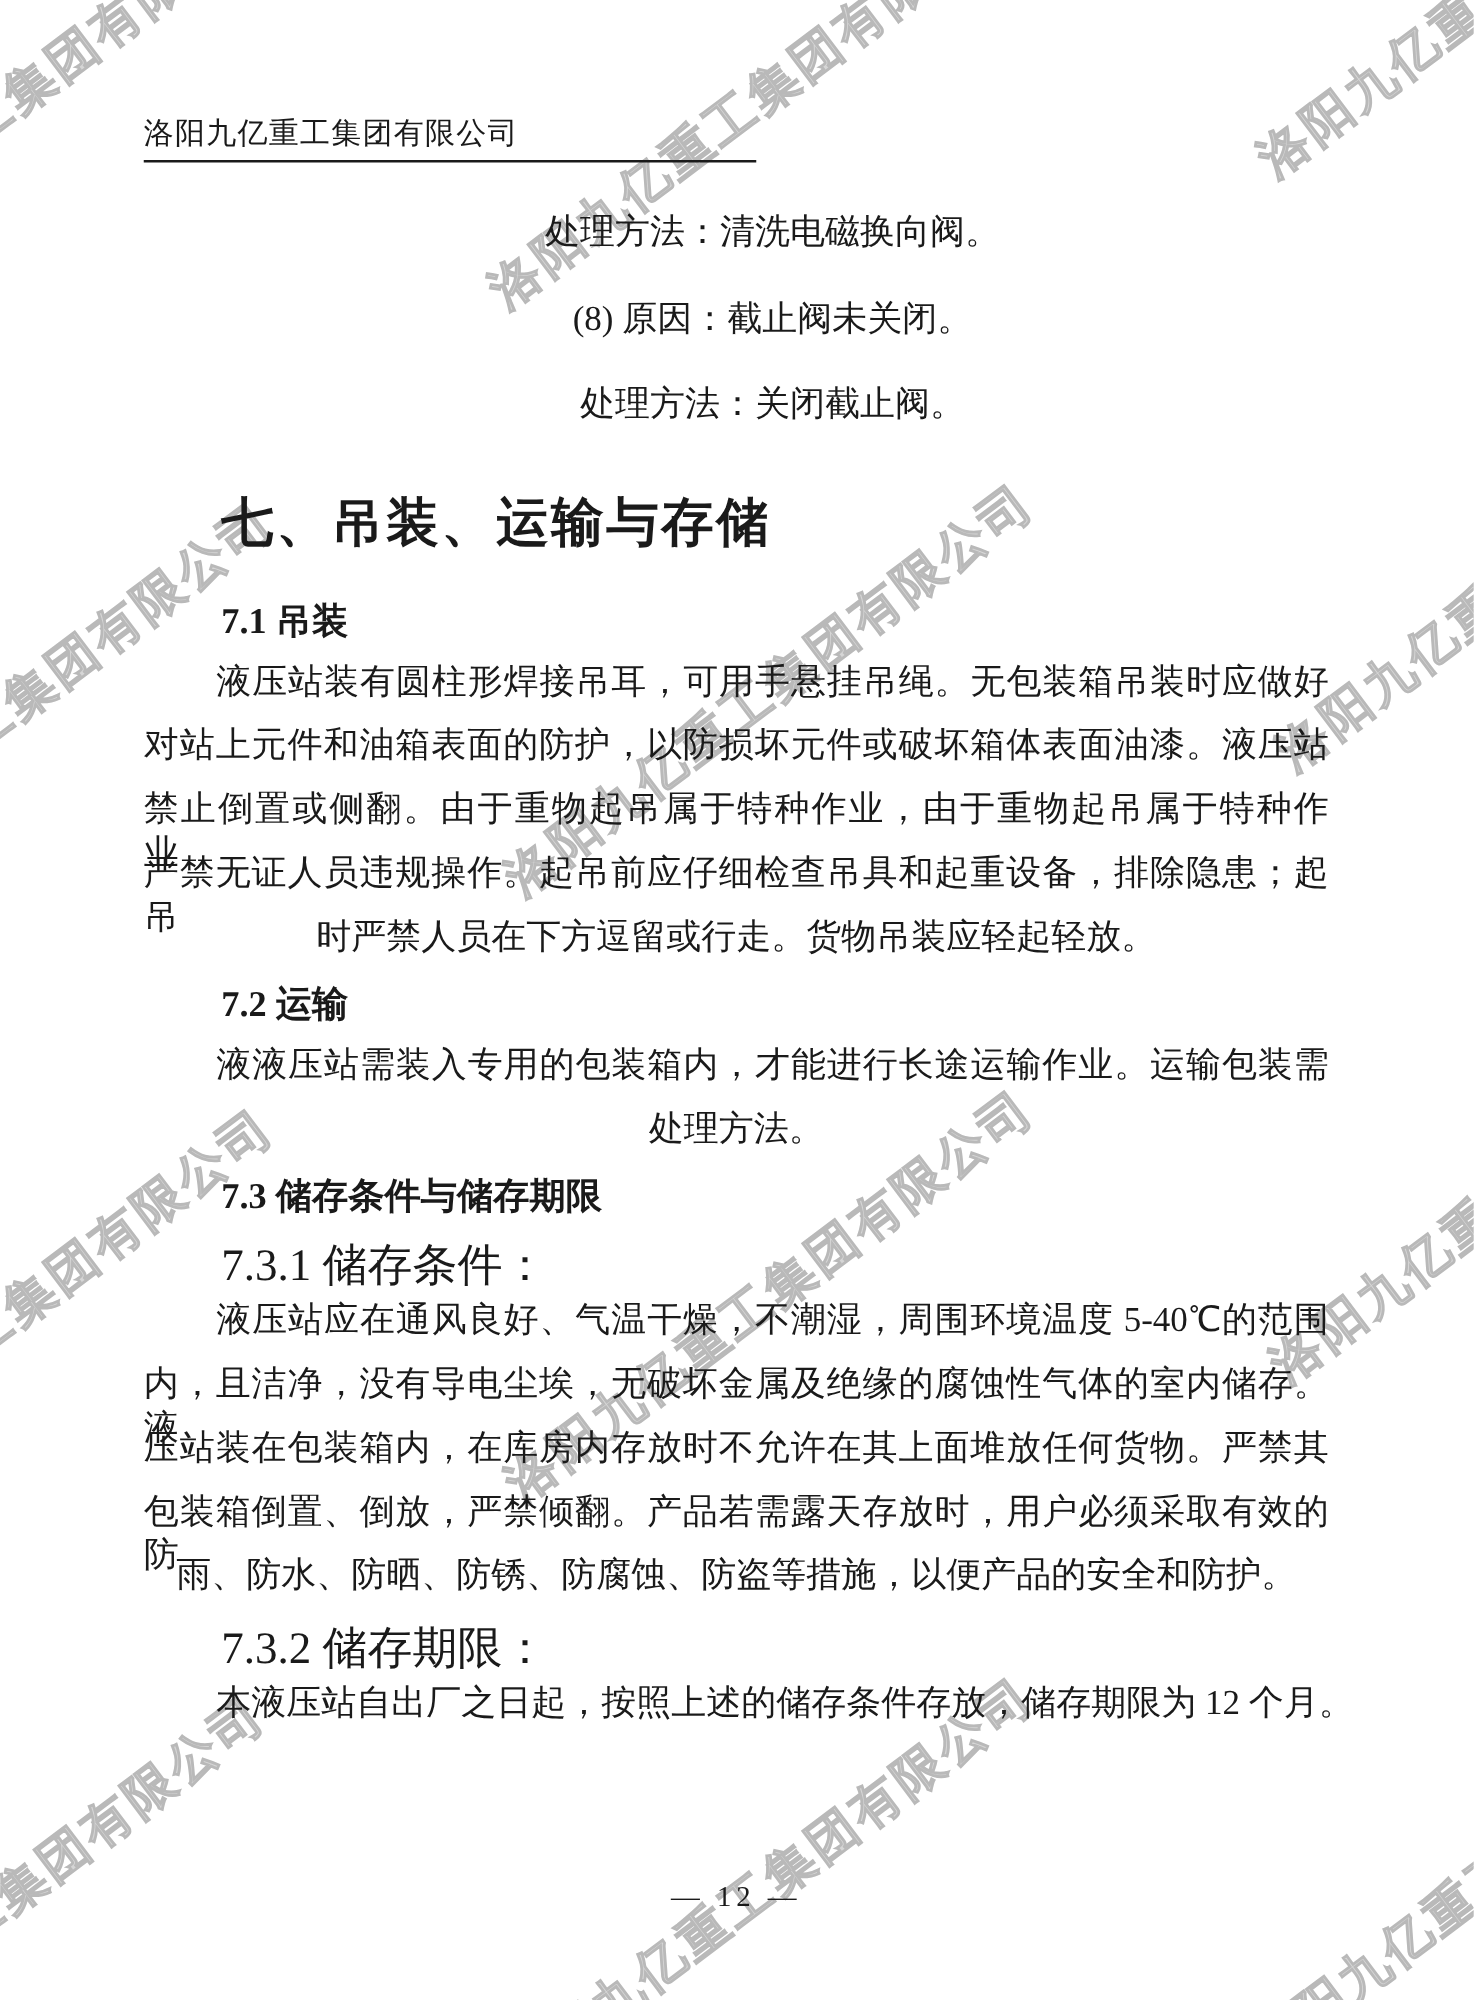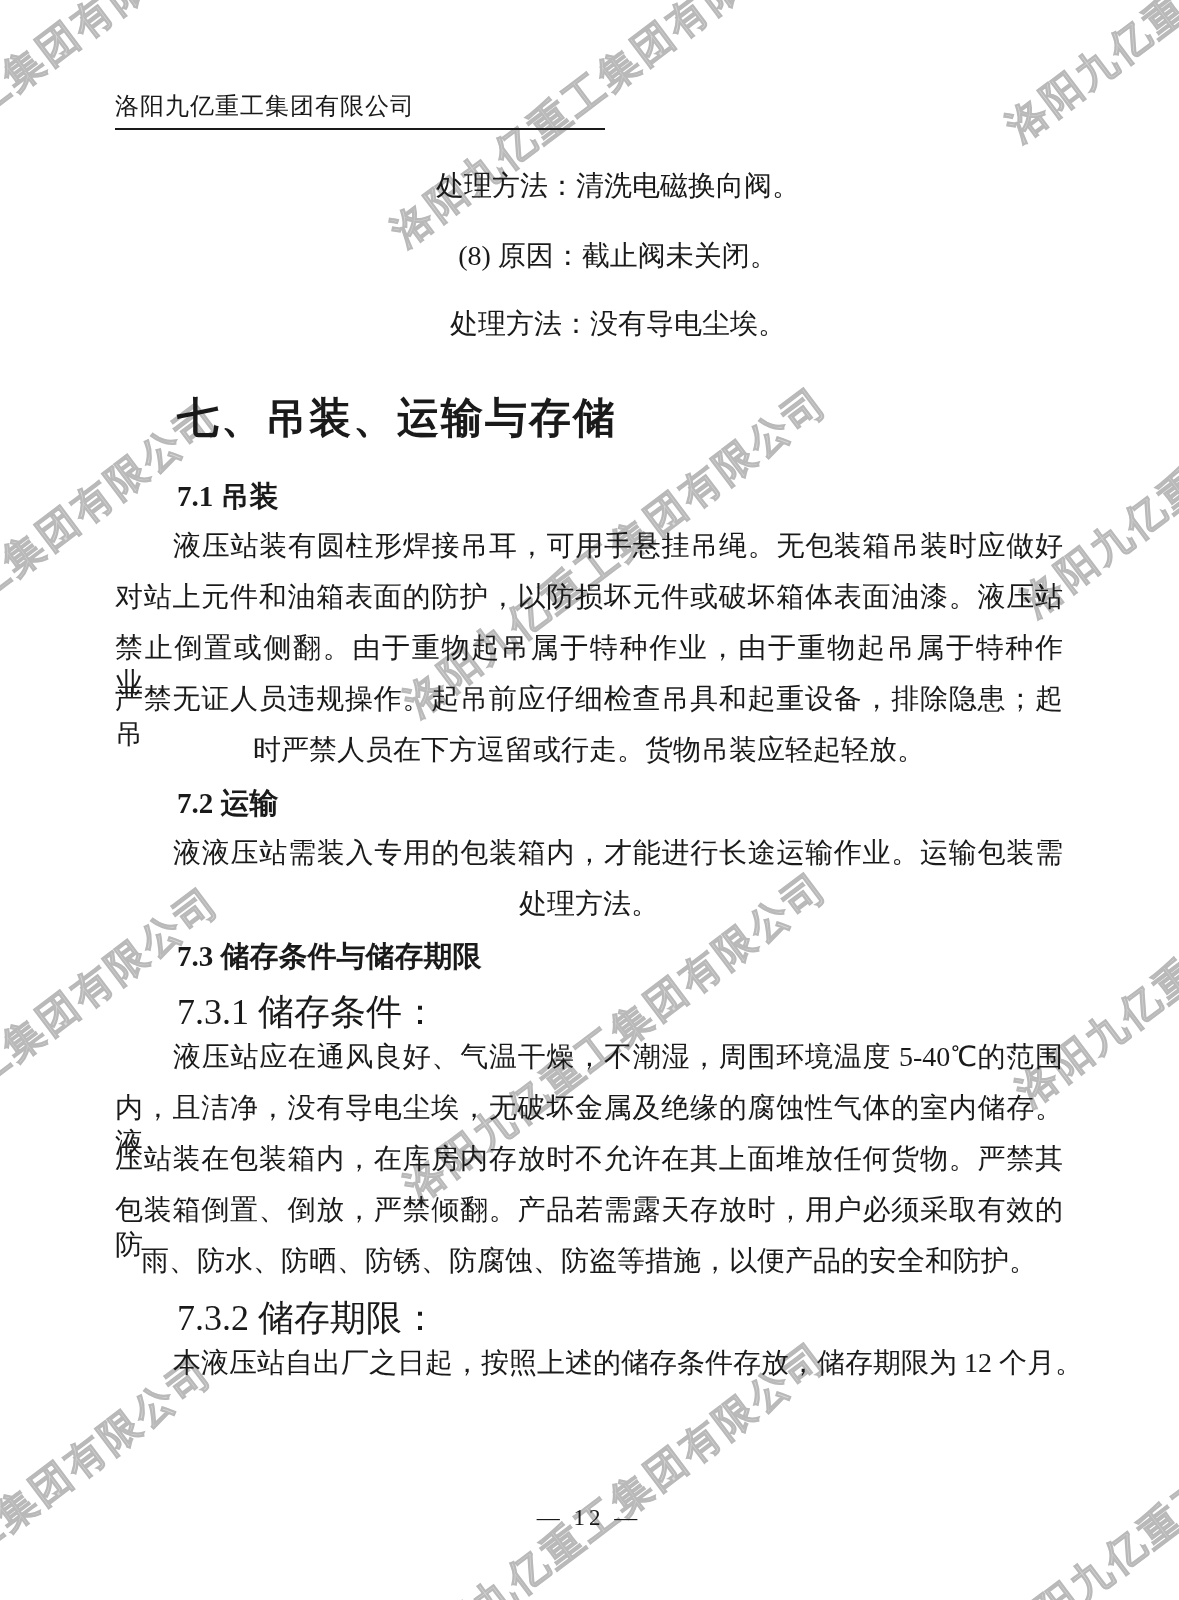--- a/index.html
+++ b/index.html
@@ -55,21 +55,21 @@
   <span class="wm" style="left:1005px;top:1075px">洛阳九亿重工集团有限公司</span>
   <span class="wm" style="left:-222px;top:1655px">洛阳九亿重工集团有限公司</span>
   <span class="wm" style="left:393px;top:1640px">洛阳九亿重工集团有限公司</span>
   <span class="wm" style="left:990px;top:1620px">洛阳九亿重工集团有限公司</span>
 
   <div class="hdr">洛阳九亿重工集团有限公司</div>
   <div class="rule"></div>
 
   <div class="line ind nw" style="top:168px">处理方法：清洗电磁换向阀。</div>
   <div class="line ind nw" style="top:238px">(8) 原因：截止阀未关闭。</div>
-  <div class="line ind nw" style="top:306px">处理方法：没有导电尘埃。</div>
+  <div class="line ind nw" style="top:306px">处理方法：关闭截止阀。</div>
 
   <div class="chap">七、吊装、运输与存储</div>
 
   <div class="sub" style="top:477px">7.1 吊装</div>
   <div class="line ind just" style="top:528px">液压站装有圆柱形焊接吊耳，可用手悬挂吊绳。无包装箱吊装时应做好</div>
   <div class="line just" style="top:579px">对站上元件和油箱表面的防护，以防损坏元件或破坏箱体表面油漆。液压站</div>
   <div class="line just" style="top:630px">禁止倒置或侧翻。由于重物起吊属于特种作业，由于重物起吊属于特种作业，</div>
   <div class="line just" style="top:681px">严禁无证人员违规操作。起吊前应仔细检查吊具和起重设备，排除隐患；起吊</div>
   <div class="line nw" style="top:732px">时严禁人员在下方逗留或行走。货物吊装应轻起轻放。</div>
 

